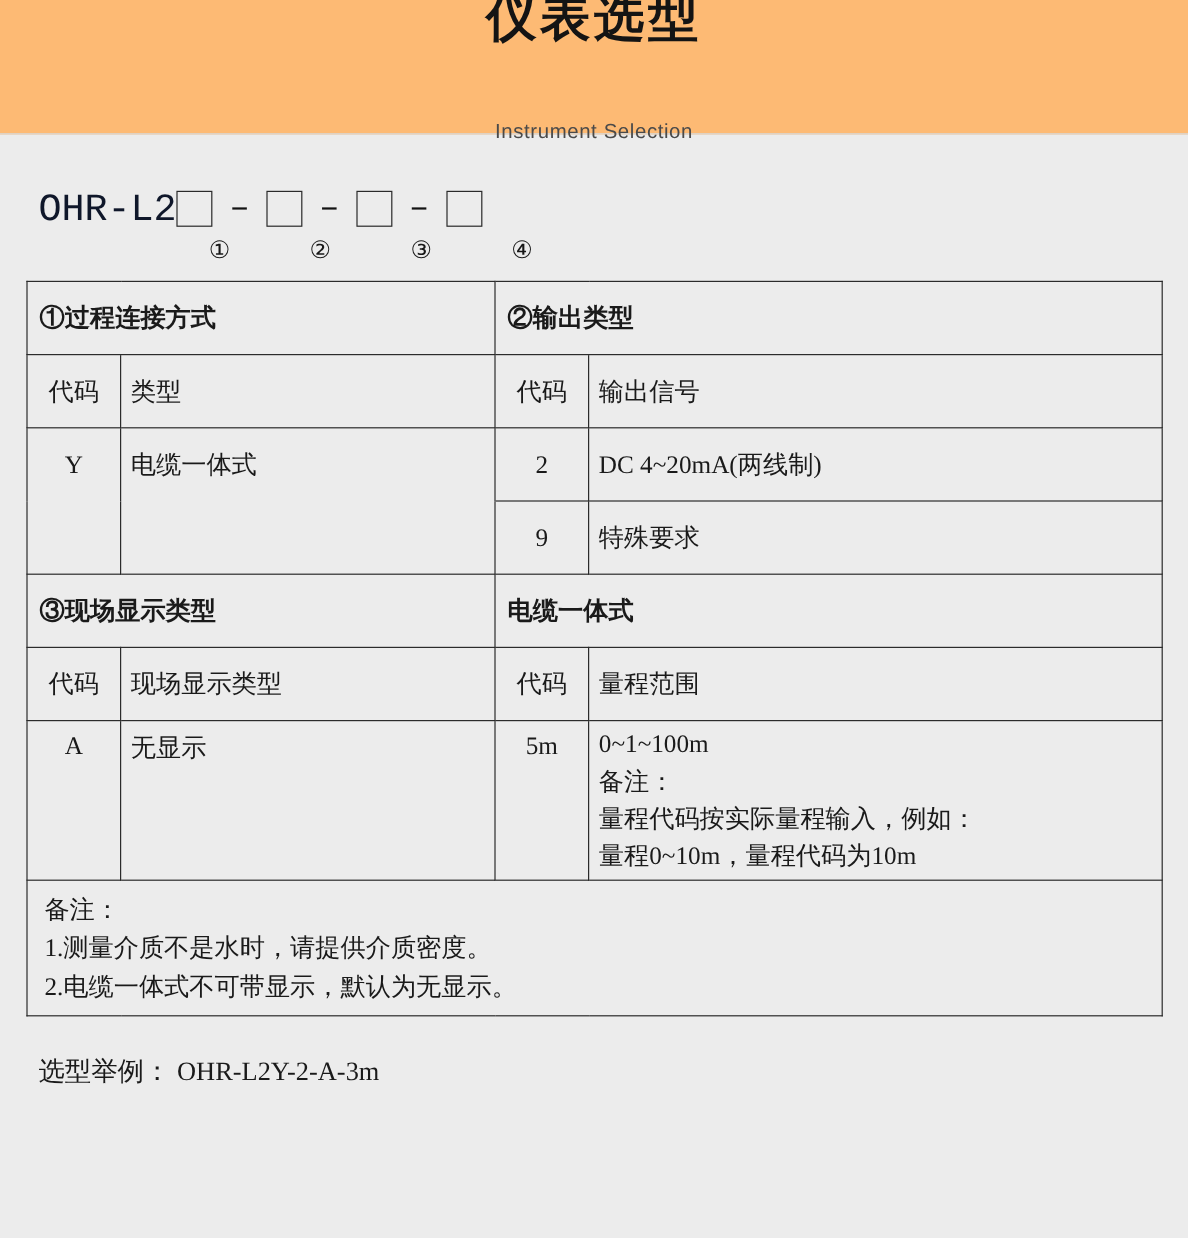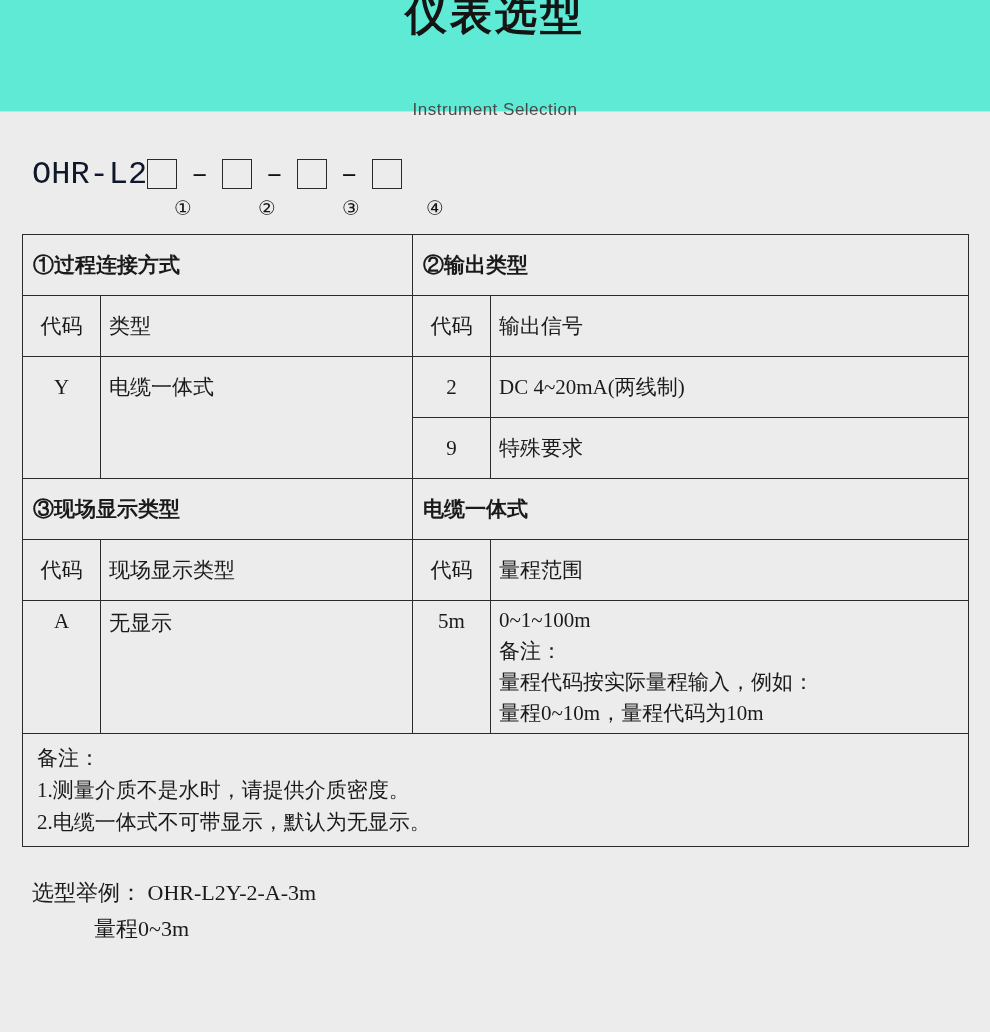--- a/index.html
+++ b/index.html
@@ -12,21 +12,21 @@
     background: #ececec;
     font-family: "Liberation Serif", serif;
     color: #1a1a1a;
     overflow: hidden;
   }
 
   
   .header {
     width: 990px;
     height: 112px;
-    background: #5eead4;
+    background: #fdba74;
     border-bottom: 1px solid #d8d8d8;
     display: flex;
     flex-direction: column;
     align-items: center;
     justify-content: center;
     box-sizing: border-box;
     gap: 47px;
   }
   .header-title {
     font-family: "Liberation Sans", sans-serif;
@@ -226,16 +226,15 @@
           <span class="note-line">备注：</span>
           <span class="note-line">1.测量介质不是水时，请提供介质密度。</span>
           <span class="note-line">2.电缆一体式不可带显示，默认为无显示。</span>
         </td>
       </tr>
     </tbody>
   </table>
 
   <div class="example">
     <div>选型举例： OHR-L2Y-2-A-3m</div>
-    <span class="indent">量程0~3m</span>
   </div>
 
 </div>
 
 </body></html>

